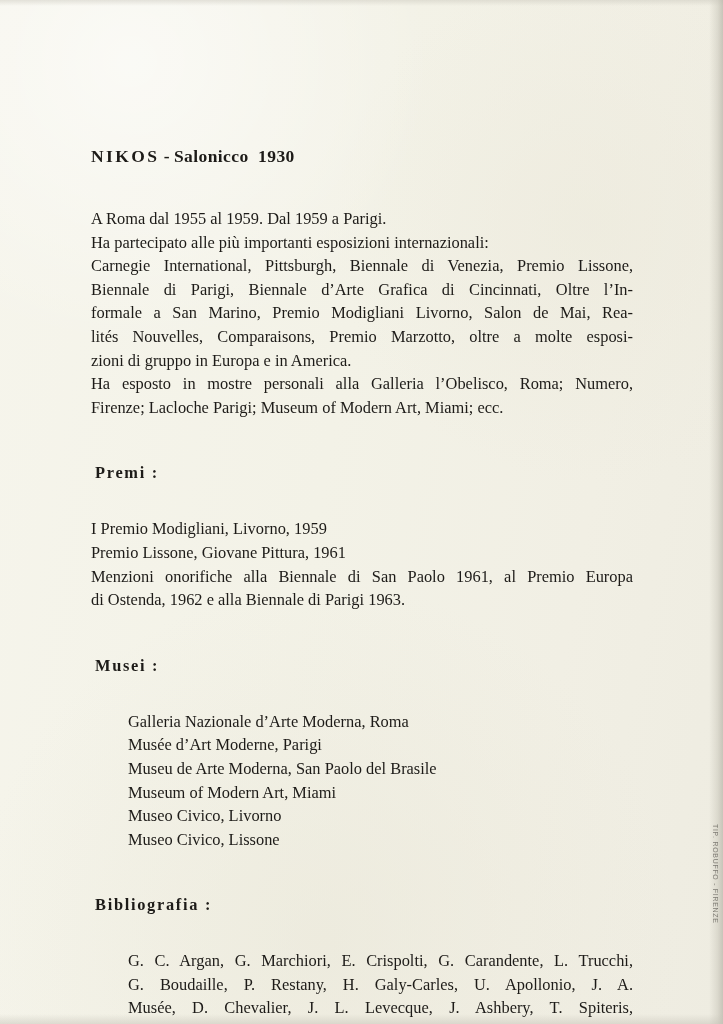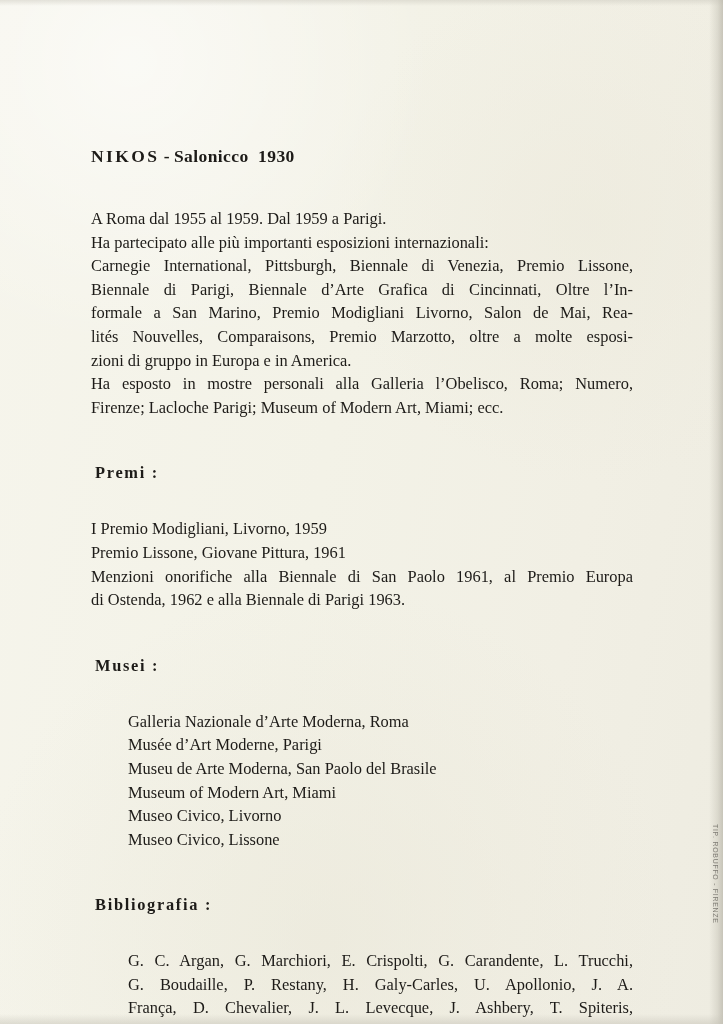--- a/index.html
+++ b/index.html
@@ -194,21 +194,21 @@
 
     <div class="spacer-lg"></div>
 
     <h2 class="section-head">Bibliografia :</h2>
 
     <div class="spacer-md"></div>
 
     <div class="biblio indent">
       <span class="line j">G. C. Argan, G. Marchiori, E. Crispolti, G. Carandente, L. Trucchi,</span>
       <span class="line j">G. Boudaille, P. Restany, H. Galy-Carles, U. Apollonio, J. A.</span>
-      <span class="line j">França, D. Chevalier, J. L. Levecque, J. Ashbery, T. Spiteris,</span>
+      <span class="line j">Musée, D. Chevalier, J. L. Levecque, J. Ashbery, T. Spiteris,</span>
       <span class="line j">J. Moulin, M. Valsecchi, M. Novi, F. Baldini, C. Barbieri, S.</span>
 
     </div>
 
   </div>
 
   <div class="printer-mark">TIP. ROBUFFO - FIRENZE</div>
 
 </div>
 

